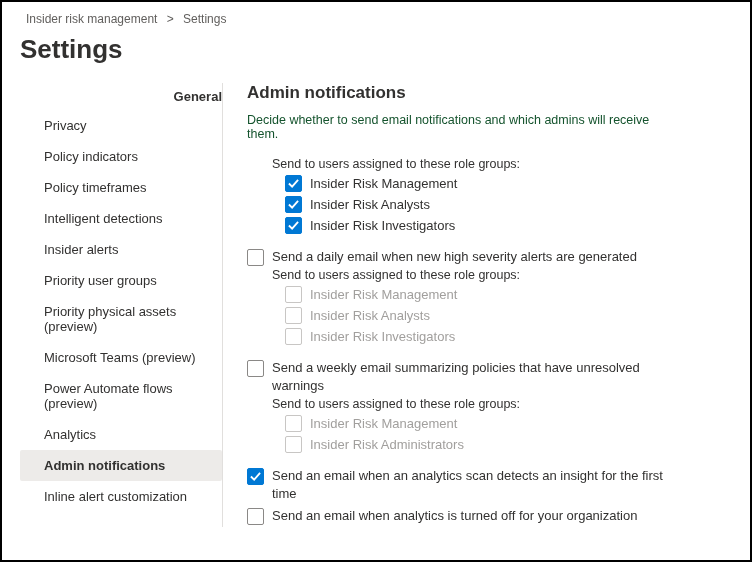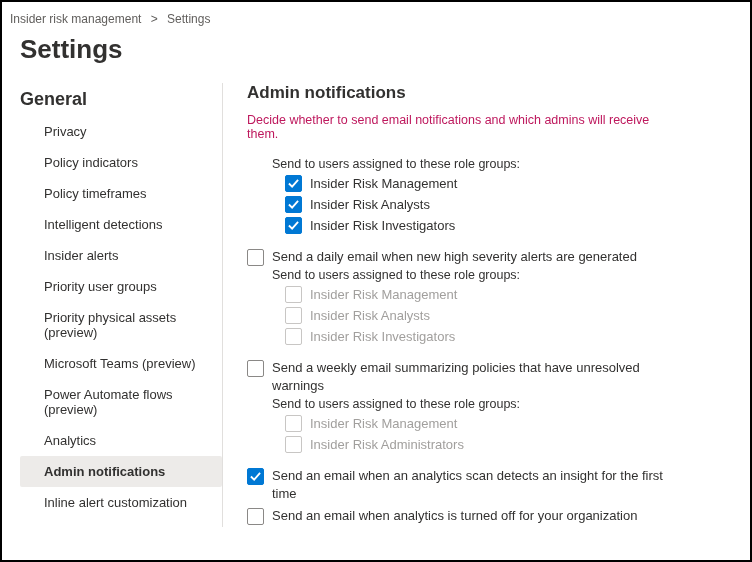--- a/index.html
+++ b/index.html
@@ -8,42 +8,43 @@
     font-family: "Segoe UI", Arial, sans-serif;
     font-size: 13px;
     color: #323130;
     background: #fff;
     border: 2px solid #000;
     width: 752px;
     height: 562px;
     overflow: hidden;
   }
   .breadcrumb {
-    padding: 10px 18px 0 8px;
+    padding: 10px 18px 0 24px;
     font-size: 12px;
     color: #605e5c;
   }
   .breadcrumb .sep { margin: 0 6px; color: #605e5c; }
   h1.page-title {
     font-size: 26px;
     font-weight: 600;
     margin: 8px 0 18px 18px;
   }
   .layout {
     display: flex;
     align-items: flex-start;
   }
   .sidebar {
     width: 220px;
     padding: 0 0 0 18px;
   }
   .sidebar-header {
     font-weight: 600;
-    font-size: 18px;
+    font-size: 13px;
     padding: 6px 0 6px 0;
+    text-align: right;
   }
   .sidebar-item {
     padding: 8px 0 8px 24px;
     cursor: pointer;
     color: #323130;
     font-size: 13px;
   }
   .sidebar-item.active {
     background: #edebe9;
     font-weight: 600;
@@ -54,21 +55,21 @@
     padding: 0 24px 0 24px;
     flex: 1;
     max-width: 480px;
   }
   .section-title {
     font-size: 17px;
     font-weight: 700;
     margin: 0 0 10px 0;
   }
   .section-desc {
-    color: #be185d;
+    color: #14532d;
     font-size: 12.5px;
     margin-bottom: 16px;
   }
   .row {
     display: flex;
     align-items: flex-start;
     margin-bottom: 2px;
   }
   .checkbox {
     width: 17px;

